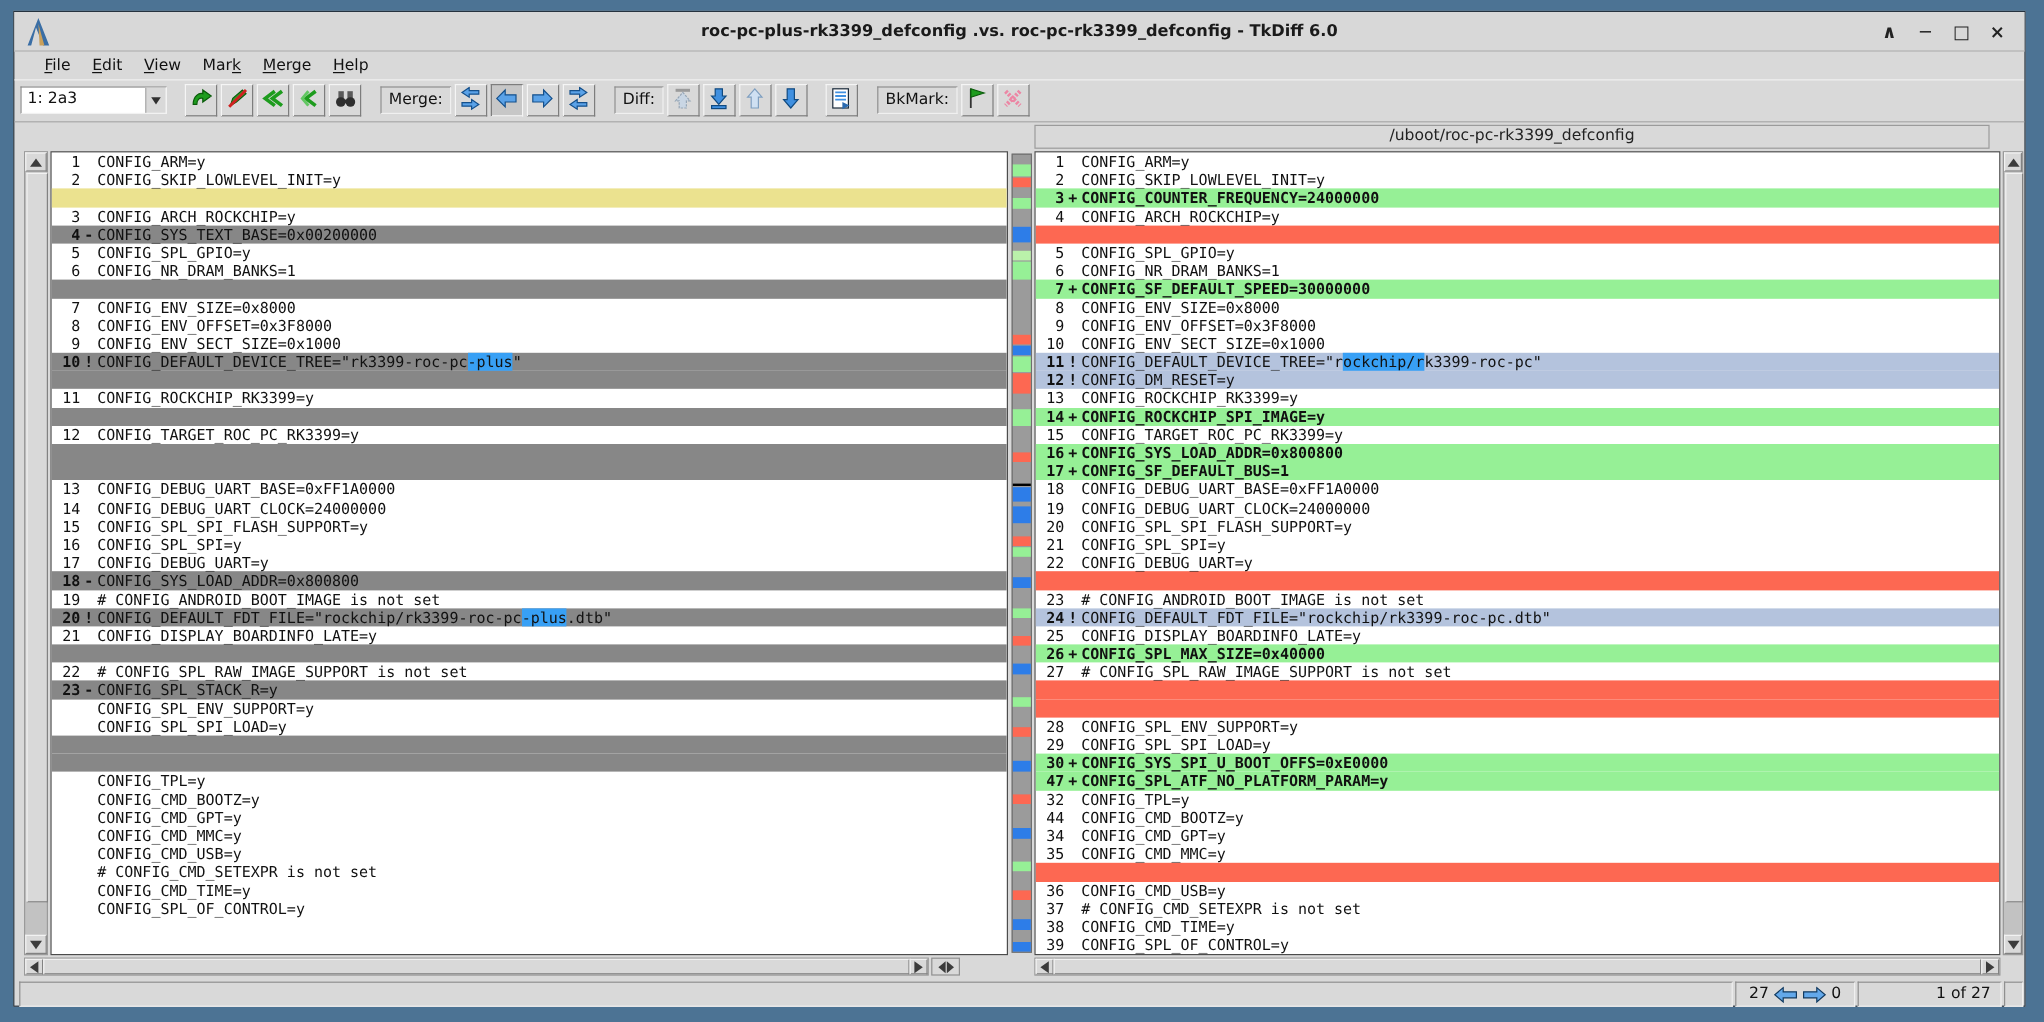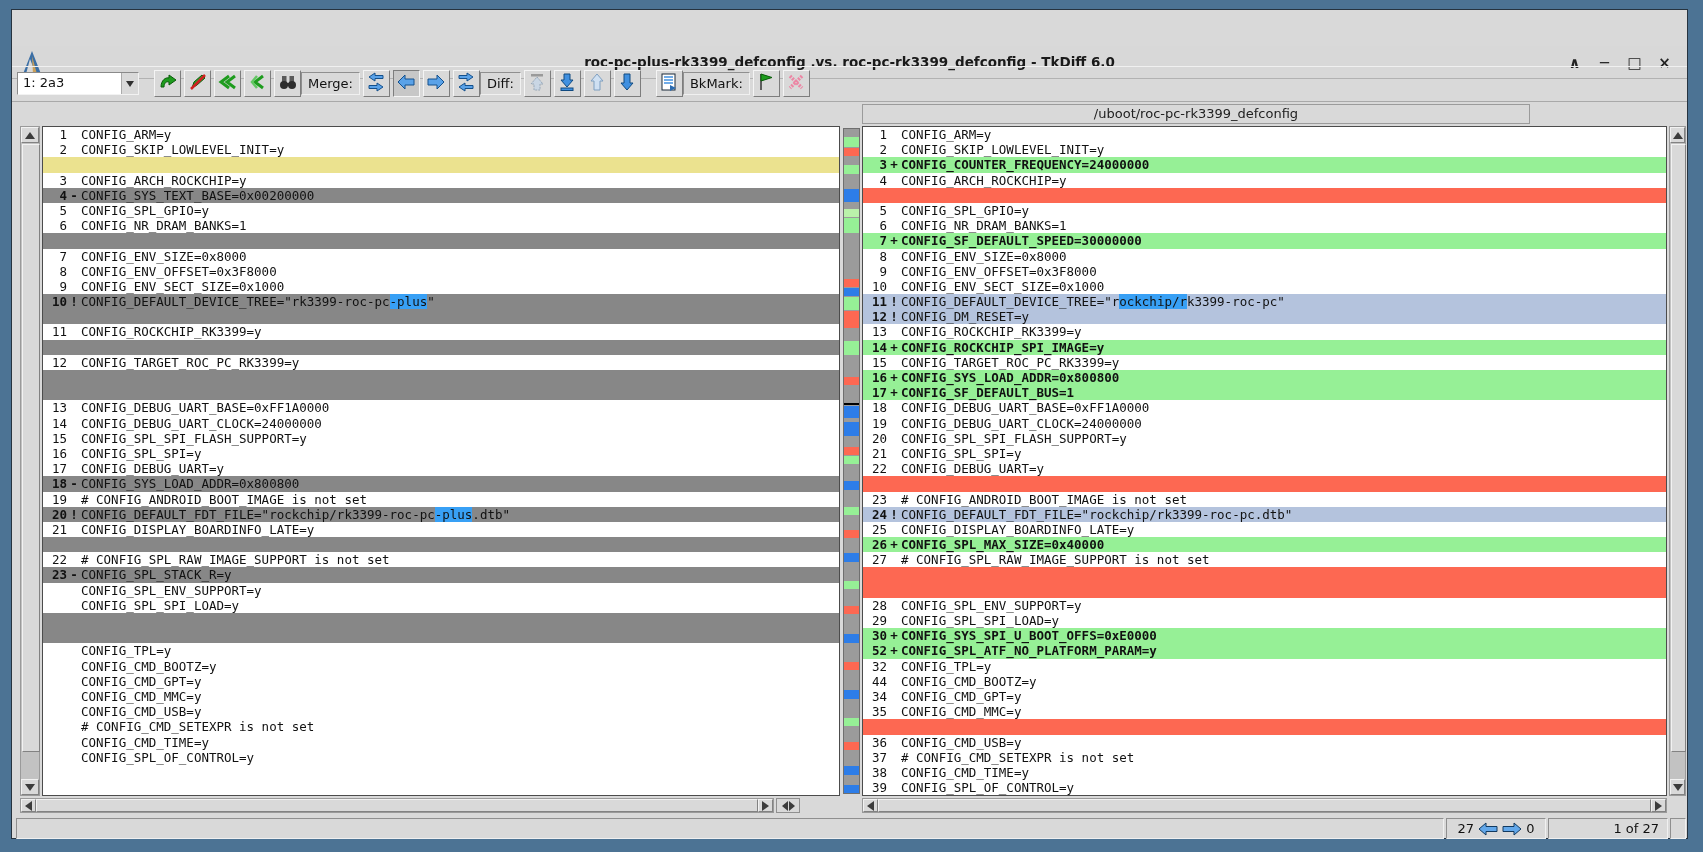--- a/index.html
+++ b/index.html
@@ -5,21 +5,21 @@
   * { margin:0; padding:0; box-sizing:border-box; }
   html,body { width:1703px; height:852px; overflow:hidden; }
   body { font-family:"DejaVu Sans", sans-serif; font-size:13px; color:#111; }
   .desktop { position:relative; width:1703px; height:852px; background:var(--desktop,#4c7394); }
   .window { position:absolute; left:11px; top:9px; width:1677px; height:830px;
             background:var(--window-bg,#d9d9d9); border:1px solid #26333f; }
   .abs { position:absolute; }
 
   
   .titlebar { left:12px; top:10px; width:1675px; height:33px; background:#d8d8d8;
-              border-bottom:1px solid #b2b2b2;margin-top:36px; }
+              border-bottom:1px solid #b2b2b2; }
   .title-text { position:absolute; left:0; right:0; top:0; height:33px; line-height:33px;
                 text-align:center; font-weight:bold; font-size:13.5px; color:#1a1a1a; }
   .win-icon { position:absolute; left:9px; top:4px; width:22px; height:26px; }
   .win-controls { position:absolute; right:14px; top:0; height:33px; display:flex; align-items:center; gap:13px; }
   .win-ctl { width:17px; height:20px; text-align:center; font-weight:bold; font-size:15px;
              line-height:20px; color:#222; cursor:default; }
 
   
   .menubar { left:12px; top:44px; width:1675px; height:22px; display:flex; padding-left:16px; }
   .menu-item { padding:2px 9px; line-height:18px; }
@@ -28,21 +28,21 @@
   
   .toolbar { left:12px; top:66px; width:1675px; height:36px; display:flex; align-items:center;
              padding-left:5px; border-bottom:1px solid #a9a9a9; box-shadow:0 1px 0 #f0f0f0 inset; }
   .combo { width:122px; height:23px; display:flex; border:1px solid; border-color:#8a8a8a #f2f2f2 #f2f2f2 #8a8a8a; background:#fff; }
   .combo-value { flex:1; padding:2px 5px; font-size:13px; white-space:nowrap; }
   .combo-btn { width:17px; background:#d9d9d9; border-left:1px solid #aaa; display:flex; align-items:center; justify-content:center; }
   .tri-down-s { width:0; height:0; border-left:4px solid transparent; border-right:4px solid transparent; border-top:6px solid #303030; }
   .tbtn { width:27px; height:27px; margin-left:3px; background:#d9d9d9; border:1px solid;
           border-color:#f5f5f5 #7d7d7d #7d7d7d #f5f5f5; display:flex; align-items:center; justify-content:center; }
   .tbtn.pressed { border-color:#7d7d7d #f5f5f5 #f5f5f5 #7d7d7d; background:#c7c7c7; }
-  .tlabel { margin-left:0; padding:3px 6px; border:1px solid; border-color:#8f8f8f #f0f0f0 #f0f0f0 #8f8f8f;
+  .tlabel { margin-left:16px; padding:3px 6px; border:1px solid; border-color:#8f8f8f #f0f0f0 #f0f0f0 #8f8f8f;
             background:#d9d9d9; font-size:13px; }
   .tgap { width:12px; }
 
   
   .pane-header { top:104px; height:20px; background:#d9d9d9; border:1px solid #9b9b9b;
                  text-align:center; line-height:18px; font-size:13px; color:#222; }
 
   
   .pane { top:126px; height:670px; background:var(--pane-bg,#fff); border:1px solid #4c4c4c;
           overflow:hidden; font-family:"DejaVu Sans Mono", monospace; font-size:12.5px; }
@@ -101,20 +101,28 @@
     </span>
     <span class="title-text">roc-pc-plus-rk3399_defconfig .vs. roc-pc-rk3399_defconfig - TkDiff 6.0</span>
     <span class="win-controls" id="win-controls">
         <span class="win-ctl">∧</span>
         <span class="win-ctl">─</span>
         <span class="win-ctl">□</span>
         <span class="win-ctl">×</span>
       </span>
   </div>
 
+  <div class="menubar abs" id="menubar">
+      <span class="menu-item"><u>F</u>ile</span>
+      <span class="menu-item"><u>E</u>dit</span>
+      <span class="menu-item"><u>V</u>iew</span>
+      <span class="menu-item">Mar<u>k</u></span>
+      <span class="menu-item"><u>M</u>erge</span>
+      <span class="menu-item"><u>H</u>elp</span>
+    </div>
 
   <div class="toolbar abs">
     <div class="combo">
       <span class="combo-value">1: 2a3</span>
       <span class="combo-btn">
           <span class="tri-down-s"></span>
         </span>
     </div>
     <span class="tgap"></span>
     <span class="tbtn">
@@ -231,21 +239,21 @@
           </svg></span>
     </span>
     <span class="tbtn">
         <span>
       <svg viewBox="0 0 20 20" width="20" height="20">
             <path d="M4 4 L16 16 M16 4 L4 16" stroke="#ec86a4" stroke-width="3.5" stroke-dasharray="2 1.2"></path>
           </svg></span>
     </span>
   </div>
 
-  <div class="pane-header abs" style="left:862px; width:668px;">/uboot/roc-pc-rk3399_defconfig</div>
+  <div class="pane-header abs" style="left:862px; width:796px;">/uboot/roc-pc-rk3399_defconfig</div>
 
   <div class="sb-v abs" style="left:20px; top:126px; height:670px; position:absolute;">
     <div class="sb-btn sb-btn-v" style="position:absolute; left:0; top:0;">
         <span class="tri-up"></span>
       </div>
     <div class="sb-thumb-v" style="top:17px; height:608px;"></div>
     <div class="sb-btn sb-btn-v" style="position:absolute; left:0; bottom:0;">
         <span class="tri-dn"></span>
       </div>
   </div>
@@ -356,21 +364,21 @@
       <div class="row"><span class="ln">23</span><span class="mk"></span><span class="tx"># CONFIG_ANDROID_BOOT_IMAGE is not set</span></div>
       <div class="row bg-chg"><span class="ln b">24</span><span class="mk b">!</span><span class="tx">CONFIG_DEFAULT_FDT_FILE="rockchip/rk3399-roc-pc.dtb"</span></div>
       <div class="row"><span class="ln">25</span><span class="mk"></span><span class="tx">CONFIG_DISPLAY_BOARDINFO_LATE=y</span></div>
       <div class="row bg-add"><span class="ln b">26</span><span class="mk b">+</span><span class="tx">CONFIG_SPL_MAX_SIZE=0x40000</span></div>
       <div class="row"><span class="ln">27</span><span class="mk"></span><span class="tx"># CONFIG_SPL_RAW_IMAGE_SUPPORT is not set</span></div>
       <div class="row bg-gap"><span class="ln"></span><span class="mk"></span><span class="tx"></span></div>
       <div class="row bg-gap"><span class="ln"></span><span class="mk"></span><span class="tx"></span></div>
       <div class="row"><span class="ln">28</span><span class="mk"></span><span class="tx">CONFIG_SPL_ENV_SUPPORT=y</span></div>
       <div class="row"><span class="ln">29</span><span class="mk"></span><span class="tx">CONFIG_SPL_SPI_LOAD=y</span></div>
       <div class="row bg-add"><span class="ln b">30</span><span class="mk b">+</span><span class="tx">CONFIG_SYS_SPI_U_BOOT_OFFS=0xE0000</span></div>
-      <div class="row bg-add"><span class="ln b">52</span><span class="mk b">+</span><span class="tx">CONFIG_SPL_ATF_NO_PLATFORM_PARAM=y</span></div>
+      <div class="row bg-add"><span class="ln b">47</span><span class="mk b">+</span><span class="tx">CONFIG_SPL_ATF_NO_PLATFORM_PARAM=y</span></div>
       <div class="row"><span class="ln">32</span><span class="mk"></span><span class="tx">CONFIG_TPL=y</span></div>
       <div class="row"><span class="ln">44</span><span class="mk"></span><span class="tx">CONFIG_CMD_BOOTZ=y</span></div>
       <div class="row"><span class="ln">34</span><span class="mk"></span><span class="tx">CONFIG_CMD_GPT=y</span></div>
       <div class="row"><span class="ln">35</span><span class="mk"></span><span class="tx">CONFIG_CMD_MMC=y</span></div>
       <div class="row bg-gap"><span class="ln"></span><span class="mk"></span><span class="tx"></span></div>
       <div class="row"><span class="ln">36</span><span class="mk"></span><span class="tx">CONFIG_CMD_USB=y</span></div>
       <div class="row"><span class="ln">37</span><span class="mk"></span><span class="tx"># CONFIG_CMD_SETEXPR is not set</span></div>
       <div class="row"><span class="ln">38</span><span class="mk"></span><span class="tx">CONFIG_CMD_TIME=y</span></div>
       <div class="row"><span class="ln">39</span><span class="mk"></span><span class="tx">CONFIG_SPL_OF_CONTROL=y</span></div>
     </div>

